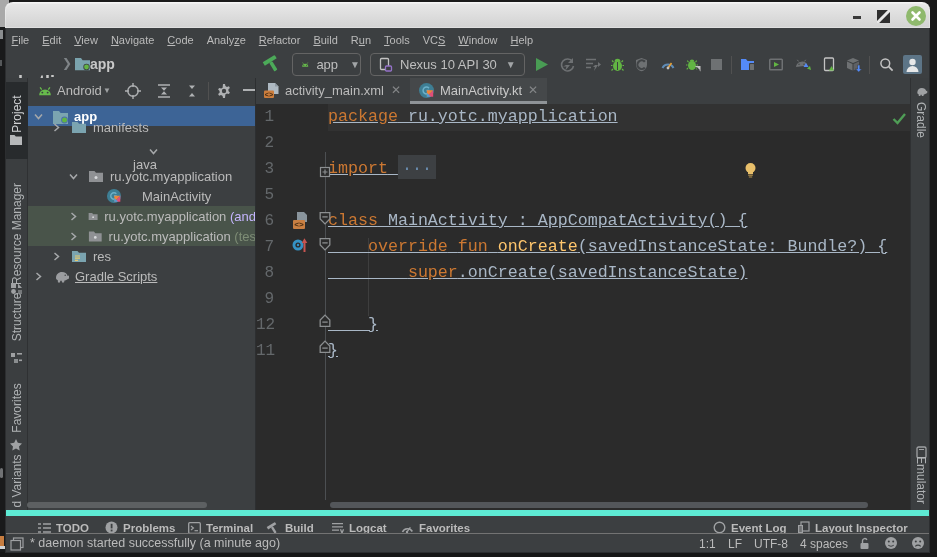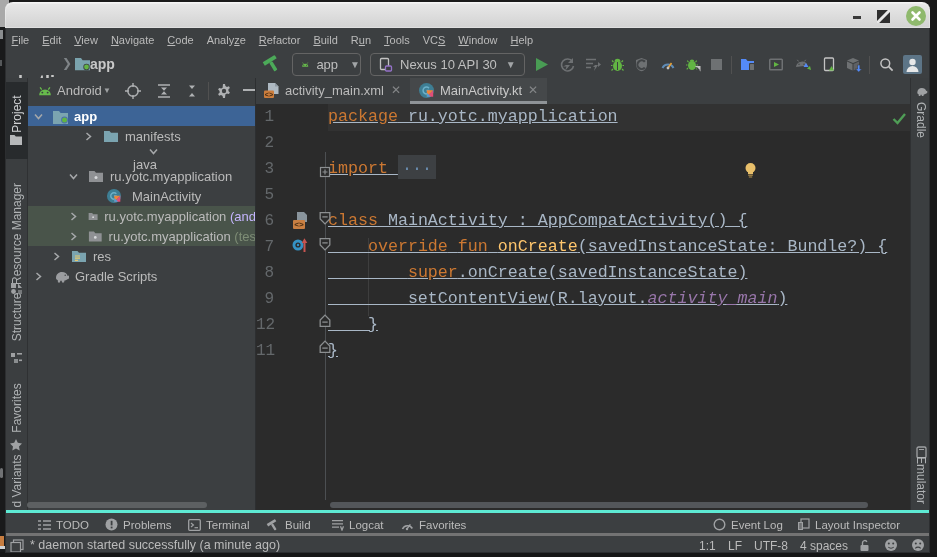--- a/index.html
+++ b/index.html
@@ -52,23 +52,23 @@
   .lnum { position:absolute; width:18px; text-align:right; color:#64686b; font-size:16px;
      height:26px; line-height:26px; }
   .kw { color:#cc7832; }
   .fn { color:#ffc66d; }
   .it { color:#9876aa; font-style:italic; }
   
   #rstripe { position:absolute; left:905px; top:50px; width:20px; height:457px; background:#3b3e40;
      border-left:1px solid #2f3133; }
   
   #botbar { position:absolute; left:0; top:482px; width:925px; height:23px; background:#3c3f41;
-     border-top:3px solid #5eead4; color:#bbbbbb; font-size:11.5px; }
+     border-top:6px solid #5eead4; color:#bbbbbb; font-size:11.5px;font-weight:bold; }
   #statusbar { position:absolute; left:0; top:505px; width:925px; height:20px; background:#3c3f41;
-     border-top:3px solid #737373; color:#bbbbbb; font-size:12px; }
+     border-top:1px solid #737373; color:#bbbbbb; font-size:12px; }
   .bitem { position:absolute; top:0; height:23px; display:flex; align-items:center; gap:5px; }
   svg { display:block; }
 </style>
 </head>
 <body>
 
   <div class="abs" style="left:0;top:0;width:9px;height:27px;background:#a9a9a9;"></div>
   <div class="abs" style="left:0;top:27px;width:5px;height:530px;background:#191a1b;"></div>
   <div class="abs" style="left:0;top:30px;width:3px;height:9px;background:#8a8d8f;"></div>
   <div class="abs" style="left:0;top:60px;width:2px;height:6px;background:#55585a;"></div>
@@ -333,21 +333,21 @@
               <path d="M2 3.5 5.5 7.5 9 3.5" stroke="#a6a8aa" stroke-width="1.5" fill="none"></path>
             </svg>
           </span>
           <svg style="margin-left:8px;" width="17" height="15" viewBox="0 0 17 15">
             <path fill="#7ba4b0" d="M1 2h6l1.6 2H16v11H1z"></path>
             <circle cx="12.5" cy="11" r="3.4" fill="#4b6eaf"></circle>
             <circle cx="12.5" cy="11" r="2.5" fill="#62b543"></circle>
           </svg>
           <span style="margin-left:5px;font-weight:bold;">app</span>
         </div>
-        <div class="trow" style="top:22px;padding-left:32px;">
+        <div class="trow" style="top:13px;">
           <span style="margin-left:23px;">
             <svg class="ch" width="11" height="11" viewBox="0 0 11 11">
               <path d="M3.5 2 7.5 5.5 3.5 9" stroke="#a6a8aa" stroke-width="1.5" fill="none"></path>
             </svg>
           </span>
           <svg style="margin-left:9px;" width="16" height="13" viewBox="0 0 16 13">
             <path fill="#7ba4b0" d="M1 1h5.5l1.5 1.8H15V12H1z"></path>
           </svg>
           <span style="margin-left:6px;">manifests</span>
         </div>
@@ -375,21 +375,21 @@
           <span style="margin-left:6px;">ru.yotc.myapplication</span>
         </div>
         <div class="trow" style="top:82px;">
           <svg style="margin-left:78px;" width="16" height="16" viewBox="0 0 17 17">
             <circle cx="8.5" cy="8.5" r="7.5" fill="#3e7e94"></circle>
             <path fill="none" stroke="#6db1c9" stroke-width="1.5" d="M11 6.2a3.4 3.4 0 1 0 .2 4.3M11.4 8.5H8.5"></path>
             <path d="M8.8 8.3h6.4L8.8 14.7z" fill="#f08538"></path>
             <path d="M8.8 14.7 15.2 8.3V14.7z" fill="#e24e77"></path>
             <path d="M8.8 14.7h4l-4-4z" fill="#4aa3d8"></path>
           </svg>
-          <span style="margin-left:10px;">MainActivity</span>
+          <span style="margin-left:20px;">MainActivity</span>
         </div>
         <div class="trow" style="top:102px;background:#49544a;">
           <span style="margin-left:40px;">
             <svg class="ch" width="11" height="11" viewBox="0 0 11 11">
               <path d="M3.5 2 7.5 5.5 3.5 9" stroke="#a6a8aa" stroke-width="1.5" fill="none"></path>
             </svg>
           </span>
           <svg style="margin-left:9px;" width="16" height="13" viewBox="0 0 16 13">
             <path fill="#8f9194" d="M1 1h5.5l1.5 1.8H15V12H1z"></path>
             <circle cx="8" cy="7.5" r="1.5" fill="#d6d8da"></circle>
@@ -423,21 +423,21 @@
         <div class="trow" style="top:162px;">
           <span style="margin-left:5px;">
             <svg class="ch" width="11" height="11" viewBox="0 0 11 11">
               <path d="M3.5 2 7.5 5.5 3.5 9" stroke="#a6a8aa" stroke-width="1.5" fill="none"></path>
             </svg>
           </span>
           <svg style="margin-left:9px;" width="17" height="13" viewBox="0 0 17 13">
             <path fill="#9b9da0" d="M3 8c0-3.5 2.5-6 6-6 2.8 0 5 1.6 5.7 4l1.3-.6v3.2l-2 .9c-.6.6-1.5 1-2.5 1l-.5 2h-2l-.3-1.7h-1.4L7 12.5H5L4.7 10C3.6 9.6 3 8.9 3 8z"></path>
             <circle cx="12.2" cy="5.2" r=".7" fill="#3c3f41"></circle>
           </svg>
-          <span style="margin-left:5px;">Gradle Scripts</span>
+          <span style="margin-left:5px;text-decoration:underline;">Gradle Scripts</span>
         </div>
       </div>
       <div id="editor">
 
         <div class="abs" style="left:72px;top:0;width:582px;height:27px;background:#323232;"></div>
 
         <div class="abs" style="left:69px;top:48px;width:1px;height:348px;background:#4c4f52;"></div>
 
         <div class="abs" style="left:112px;top:134px;width:1px;height:78px;background:#3e3e3e;"></div>
 
@@ -450,21 +450,20 @@
         <div class="lnum" style="left:0;top:156px;">8</div>
         <div class="lnum" style="left:0;top:182px;">9</div>
         <div class="lnum" style="left:0;top:208px;">12</div>
         <div class="lnum" style="left:0;top:234px;">11</div>
 
         <div class="eline" style="left:72px;top:0;"><span class="kw">package</span> ru.yotc.myapplication</div>
         <div class="eline" style="left:72px;top:52px;"><span class="kw">import</span> <span style="display:inline-block;background:#3d4043;color:#6a8caf;line-height:22px;height:24px;padding:0 4px;vertical-align:middle;margin-top:-3px;">...</span></div>
         <div class="eline" style="left:72px;top:104px;"><span class="kw">class</span> MainActivity : AppCompatActivity() {</div>
         <div class="eline" style="left:72px;top:130px;">    <span class="kw">override</span> <span class="kw">fun</span> <span class="fn">onCreate</span>(savedInstanceState: Bundle?) {</div>
         <div class="eline" style="left:72px;top:156px;">        <span class="kw">super</span>.onCreate(savedInstanceState)</div>
-        <div class="eline" style="left:72px;top:182px;">        setContentView(R.layout.<span class="it">activity_main</span>)</div>
         <div class="eline" style="left:72px;top:208px;">    }</div>
         <div class="eline" style="left:72px;top:234px;">}</div>
 
         <svg class="abs" style="left:63px;top:62px;" width="12" height="12" viewBox="0 0 12 12">
           <rect x="1.5" y="1.5" width="9" height="9" fill="#2b2b2b" stroke="#8c8f91" stroke-width="1.2"></rect>
           <path stroke="#8c8f91" stroke-width="1.2" d="M3.5 6h5M6 3.5v5"></path>
         </svg>
         <svg class="abs" style="left:62px;top:107px;" width="14" height="15" viewBox="0 0 13 14">
           <path fill="#2b2b2b" stroke="#8c8f91" stroke-width="1.2" d="M2 1.5h9v6L6.5 12 2 7.5z"></path>
           <path stroke="#8c8f91" stroke-width="1.2" d="M4 5.5h5"></path>

